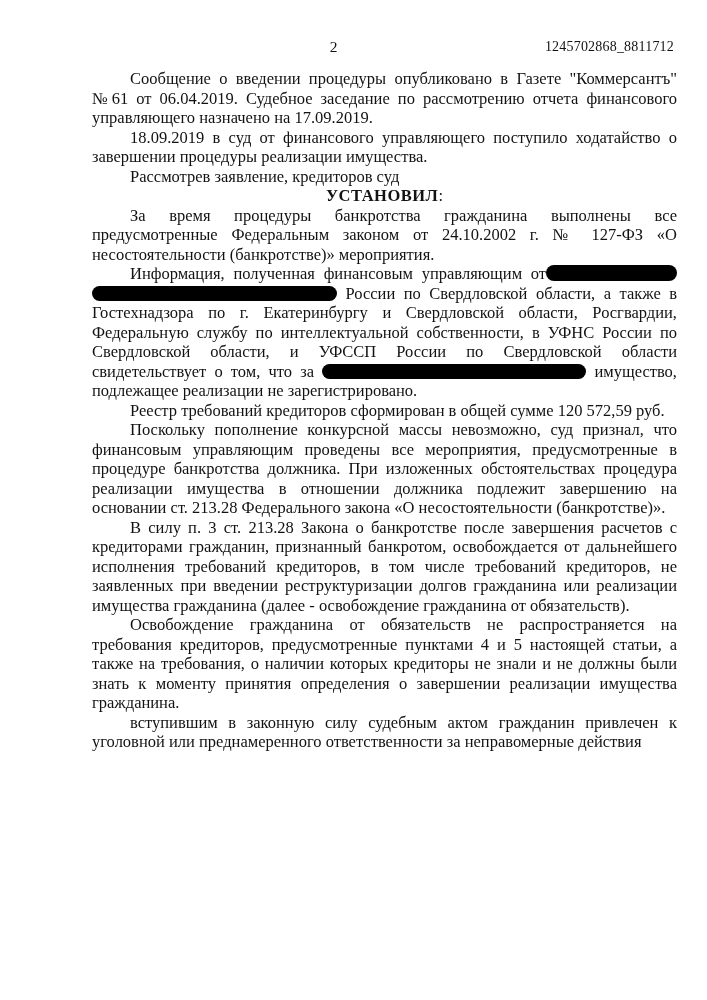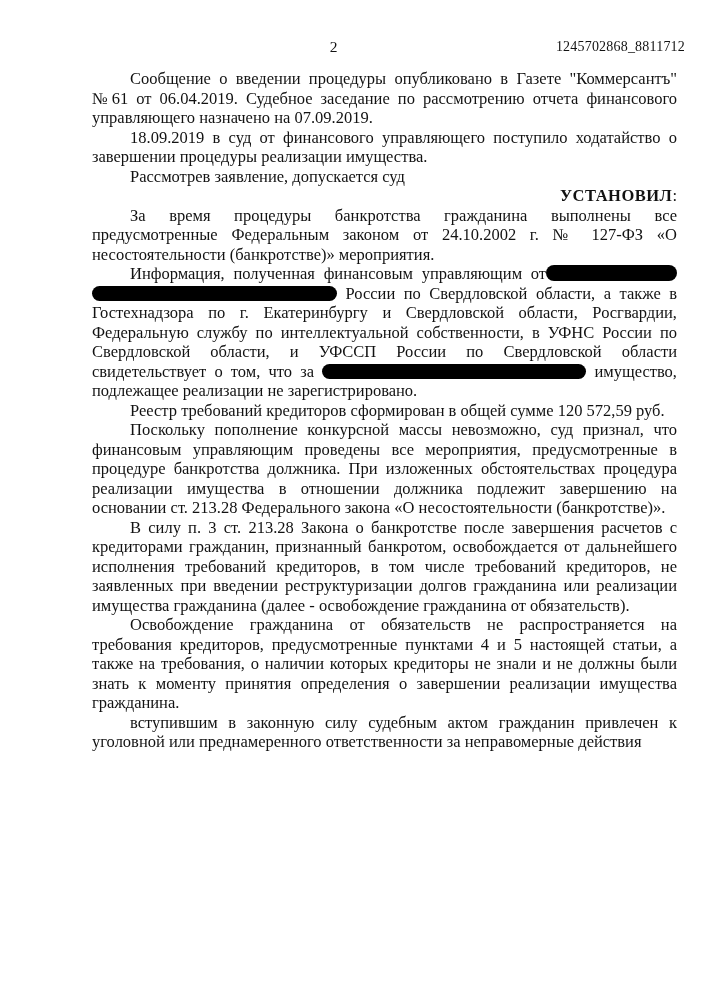--- a/index.html
+++ b/index.html
@@ -26,41 +26,41 @@
   }
   .page-number {
     position: absolute;
     left: 0;
     right: 110px;
     text-align: center;
     font-size: 15.5px;
   }
   .doc-id {
     position: absolute;
-    right: 0;
+    right: 11px;
     top: 1px;
     font-size: 14px;
     letter-spacing: 0.2px;
   }
   .doc-body {
     position: absolute;
     top: 69px;
     left: 92px;
     width: 585px;
     font-size: 16.5px;
     line-height: 19.5px;
     text-align: justify;
   }
   .para {
     margin: 0;
     text-indent: 38px;
   }
   .heading {
     margin: 0;
-    text-align: right;
+    text-align: center;
     text-indent: 0;
   }
   .heading .heading-label {
     font-weight: bold;
     letter-spacing: 0.5px;
   }
   .redact {
     display: inline-block;
     background: #000;
     height: 15px;
@@ -76,26 +76,26 @@
 
 <div class="page">
 
   <div class="page-header">
     <span class="page-number">2</span>
     <span class="doc-id">1245702868_8811712</span>
   </div>
 
   <div class="doc-body">
 
-    <p class="para">Сообщение о введении процедуры опубликовано в Газете "Коммерсантъ" №61 от 06.04.2019. Судебное заседание по рассмотрению отчета финансового управляющего назначено на 07.09.2019.</p>
+    <p class="para">Сообщение о введении процедуры опубликовано в Газете "Коммерсантъ" №61 от 06.04.2019. Судебное заседание по рассмотрению отчета финансового управляющего назначено на 17.09.2019.</p>
 
     <p class="para">18.09.2019 в суд от финансового управляющего поступило ходатайство о завершении процедуры реализации имущества.</p>
 
 
-    <p class="para">Рассмотрев заявление, допускается суд</p>
+    <p class="para">Рассмотрев заявление, кредиторов суд</p>
 
     <p class="heading"><span class="heading-label">УСТАНОВИЛ</span><span>:</span></p>
 
     <p class="para">За время процедуры банкротства гражданина выполнены все предусмотренные Федеральным законом от 24.10.2002 г. № 127-ФЗ «О несостоятельности (банкротстве)» мероприятия.</p>
 
     <p class="para"><span>Информация, полученная финансовым управляющим от</span><span class="redact redact-1"></span> <span class="redact redact-2"></span> <span>России по Свердловской области, а также в Гостехнадзора по г. Екатеринбургу и Свердловской области, Росгвардии, Федеральную службу по интеллектуальной собственности, в УФНС России по Свердловской области, и УФССП России по Свердловской области свидетельствует о том, что за</span> <span class="redact redact-3"></span> <span>имущество, подлежащее реализации не зарегистрировано.</span></p>
 
     <p class="para">Реестр требований кредиторов сформирован в общей сумме 120 572,59 руб.</p>
 
 

